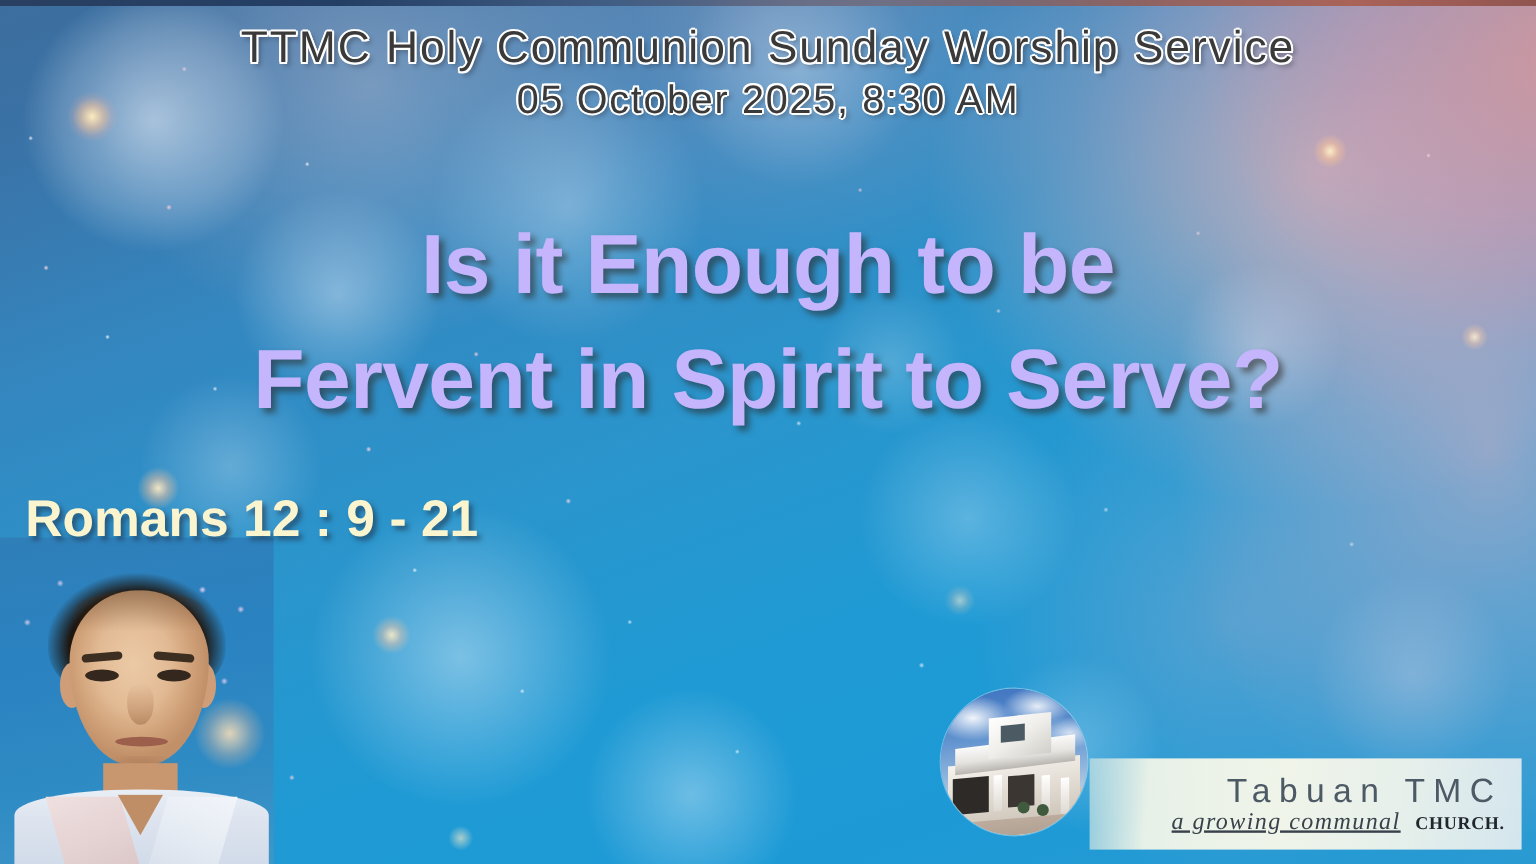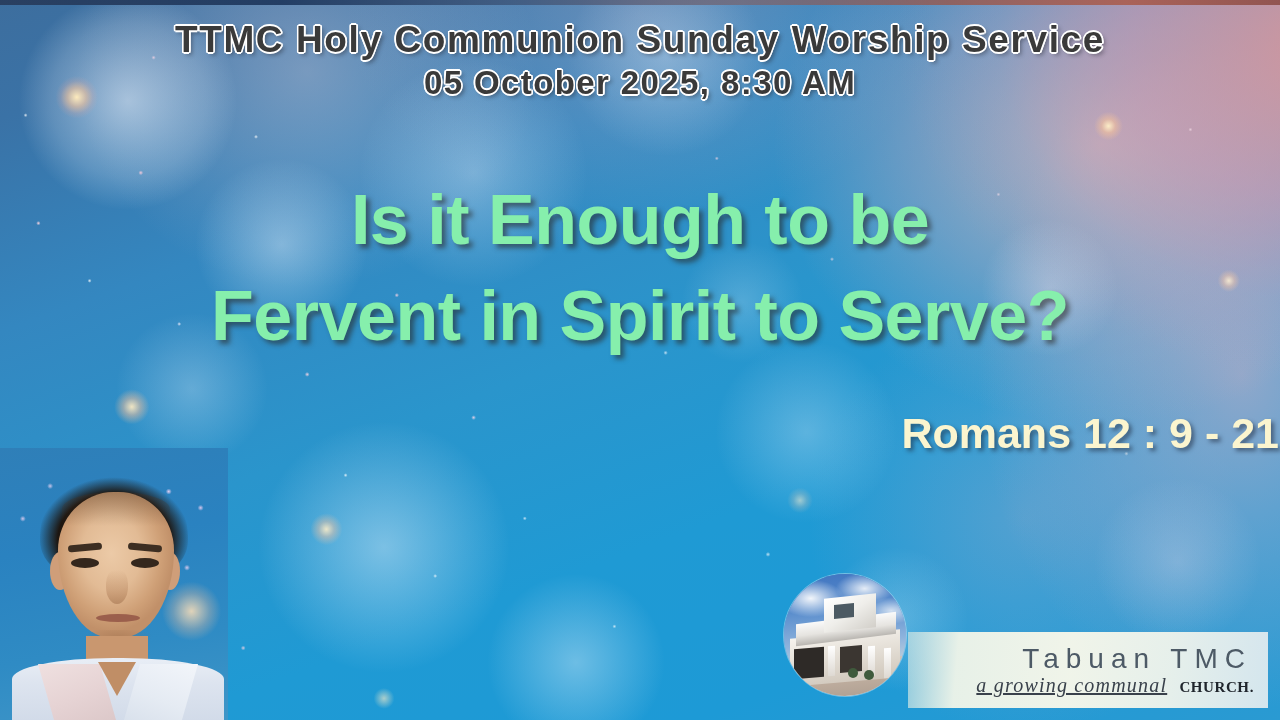--- a/index.html
+++ b/index.html
@@ -117,21 +117,21 @@
   }
 
   
   .header {
     position:absolute; top:18px; left:0; right:0;
     text-align:center;
     z-index:6;
   }
   .header-line {
     font-size:37px;
-    font-weight:bold;
+    font-weight:normal;
     letter-spacing:1.6px;
     color:#3a3a3a;
     line-height:44px;
     text-shadow:
       -1.4px -1.4px 0 #ffffff,
        1.4px -1.4px 0 #ffffff,
       -1.4px  1.4px 0 #ffffff,
        1.4px  1.4px 0 #ffffff,
        0 -1.6px 0 #ffffff,
        0  1.6px 0 #ffffff,
@@ -145,32 +145,32 @@
   
   .title-block {
     position:absolute;
     top:172px; left:0; right:0;
     text-align:center;
     z-index:6;
   }
   .title-line {
     font-size:70px;
     font-weight:bold;
-    color:#86efac;
+    color:#c4b5fd;
     line-height:96px;
     letter-spacing:-0.5px;
     text-shadow:4px 4px 5px rgba(40,35,30,0.55);
     white-space:nowrap;
   }
 
   
   .meta-block {
     position:absolute;
     top:404px; left:0; right:1px;
-    text-align:right;
+    text-align:left;
     z-index:6;
     padding-left:21px;
   }
   .scripture {
     font-size:43px;
     font-weight:bold;
     color:#fbf5cf;
     line-height:58px;
     text-shadow:3px 3px 4px rgba(30,40,60,0.55);
     white-space:nowrap;

